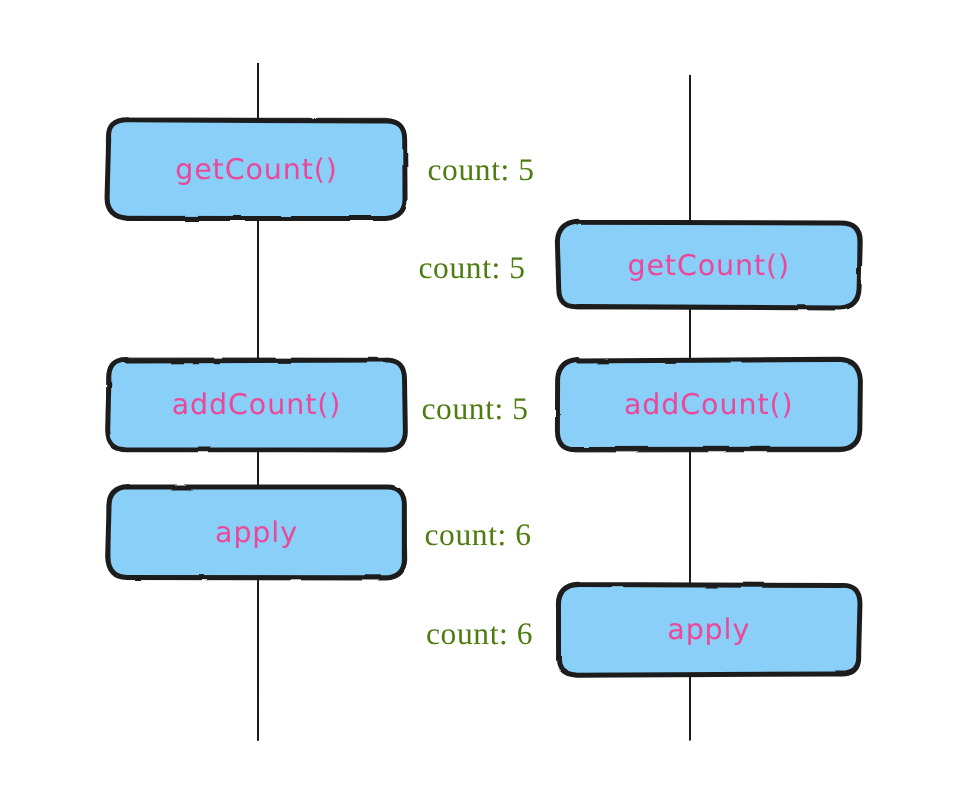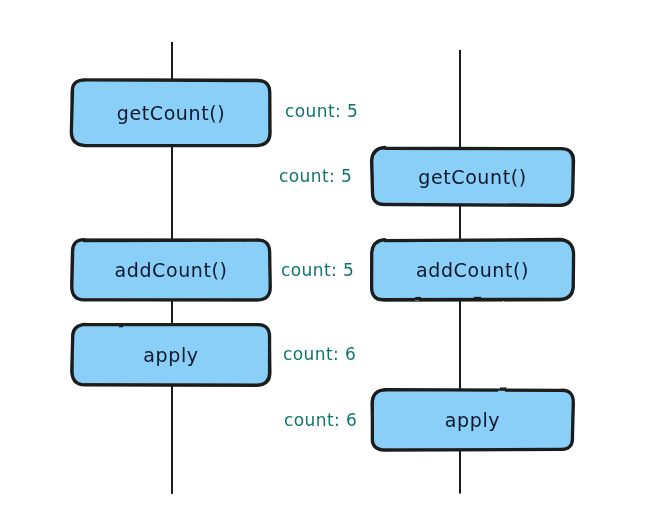--- a/index.html
+++ b/index.html
@@ -22,34 +22,35 @@
     top: 0;
     left: 0;
     width: 653px;
     height: 526px;
   }
   .node-label {
     position: absolute;
     display: flex;
     align-items: center;
     justify-content: center;
-    color: #0f172a;
+    color: #ec4899;
     font-size: 19px;
     letter-spacing: 0.6px;
     white-space: nowrap;
     pointer-events: none;
   }
   .count-label {
     position: absolute;
     display: flex;
     align-items: center;
-    color: #0f766e;
-    font-size: 17px;
+    color: #4d7c0f;
+    font-size: 21px;
     letter-spacing: 0.4px;
     white-space: nowrap;
+    font-family: Liberation Serif, serif;
   }
 </style>
 </head>
 <body>
 
 <div id="canvas">
 
   <svg id="sketch" viewBox="0 0 653 526" xmlns="http://www.w3.org/2000/svg">
     <defs>
       <filter id="roughen" x="-5%" y="-5%" width="110%" height="110%">

